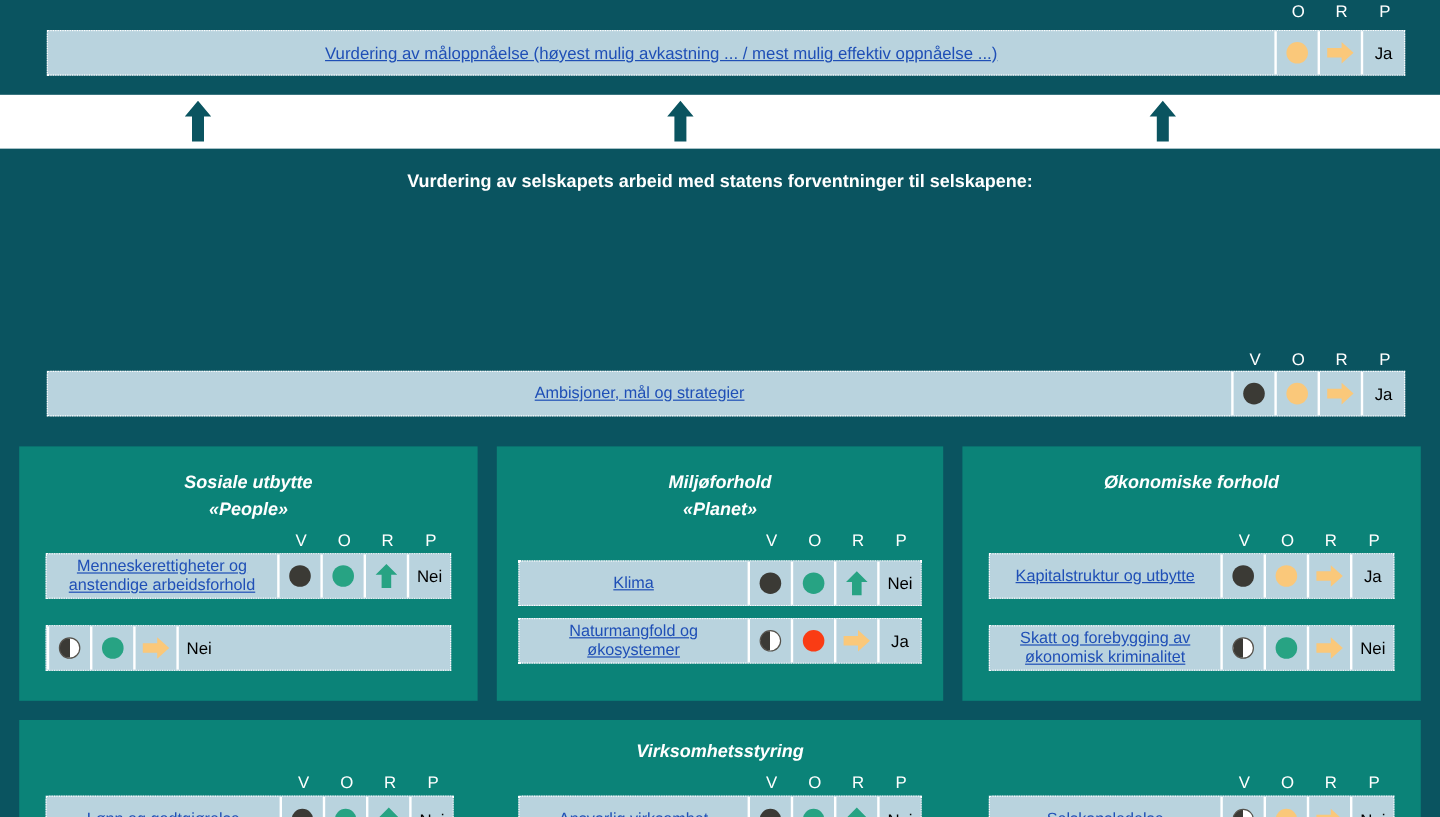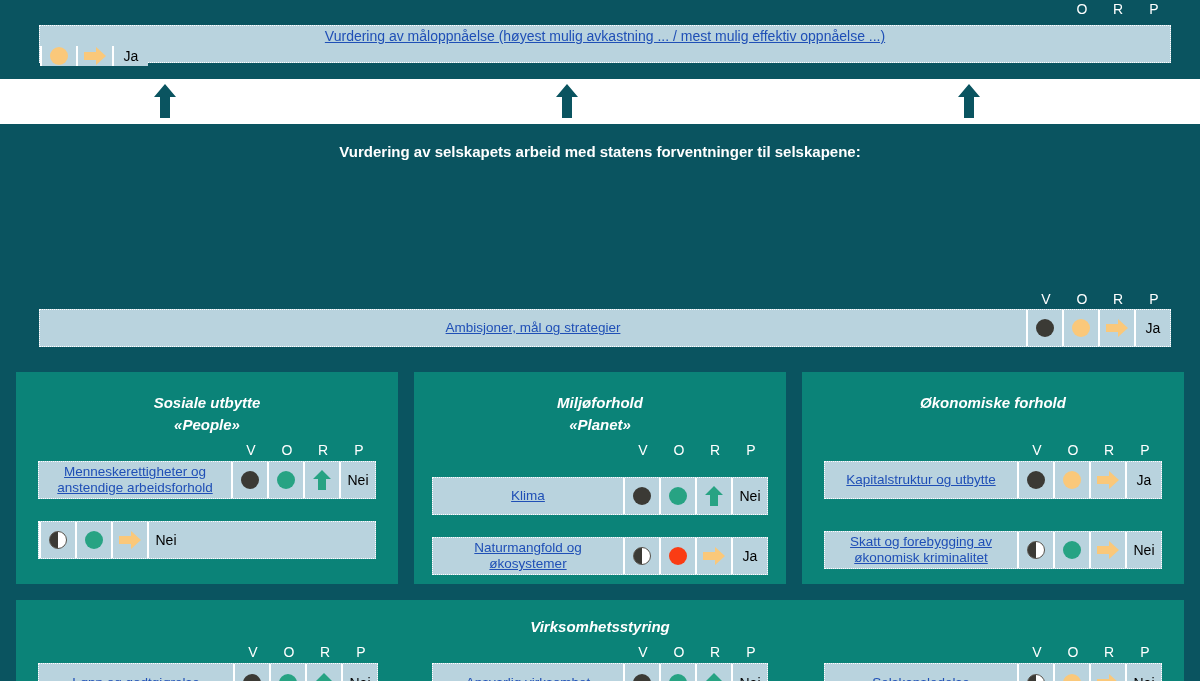--- a/index.html
+++ b/index.html
@@ -75,21 +75,20 @@
 
   
   #top-band {
     position:absolute; left:0; top:0; width:1200px; height:79px;
     background:#0a5460;
   }
   #top-band .colheads { position:absolute; right:29px; top:-1px; }
   #top-row {
     position:absolute; left:39px; top:25px; width:1132px; height:38px;
     border:1px dotted #ffffff;
-    flex-direction:column;
   }
   #top-row .label-cell a { font-size:14px; }
 
   
   #white-band {
     position:absolute; left:0; top:79px; width:1200px; height:45px;
     background:#ffffff;
   }
   #white-band .big-arrow { position:absolute; top:4px; }
 
@@ -263,40 +262,40 @@
       <div>Miljøforhold</div>
       <div>«Planet»</div>
     </div>
     <div class="rowblock" style="left:18px; top:68px; width:336px;">
       <div class="colheads">
         <span>V</span>
         <span>O</span>
         <span>R</span>
         <span>P</span>
       </div>
-      <div class="card" style="margin-top:18px">
+      <div class="card" style="margin-top:8px">
         <div class="label-cell">
           <a>Klima</a>
         </div>
         <div class="cells">
           <div class="cell">
               <span class="dot black"></span>
             </div>
           <div class="cell">
               <span class="dot green"></span>
             </div>
           <div class="cell">
               <svg class="arrow" width="20" height="22" viewBox="0 0 20 22">
                 <polygon points="10,1 19,10 14,10 14,21 6,21 6,10 1,10" fill="#27a383"></polygon>
               </svg>
             </div>
           <div class="cell plain">Nei</div>
         </div>
       </div>
-      <div class="card" style="margin-top:22px">
+      <div class="card" style="margin-top:10px">
         <div class="label-cell">
           <a>Naturmangfold og økosystemer</a>
         </div>
         <div class="cells">
           <div class="cell">
               <span class="dot half"></span>
             </div>
           <div class="cell">
               <span class="dot red"></span>
             </div>
@@ -334,21 +333,21 @@
               <span class="dot orange"></span>
             </div>
           <div class="cell">
               <svg class="arrow" width="24" height="20" viewBox="0 0 24 20">
                 <polygon points="23,10 13,1 13,6 1,6 1,14 13,14 13,19" fill="#fac87a"></polygon>
               </svg>
             </div>
           <div class="cell plain">Ja</div>
         </div>
       </div>
-      <div class="card" style="margin-top:32px">
+      <div class="card" style="margin-top:22px">
         <div class="label-cell">
           <a>Skatt og forebygging av økonomisk kriminalitet</a>
         </div>
         <div class="cells">
           <div class="cell">
               <span class="dot half"></span>
             </div>
           <div class="cell">
               <span class="dot green"></span>
             </div>

